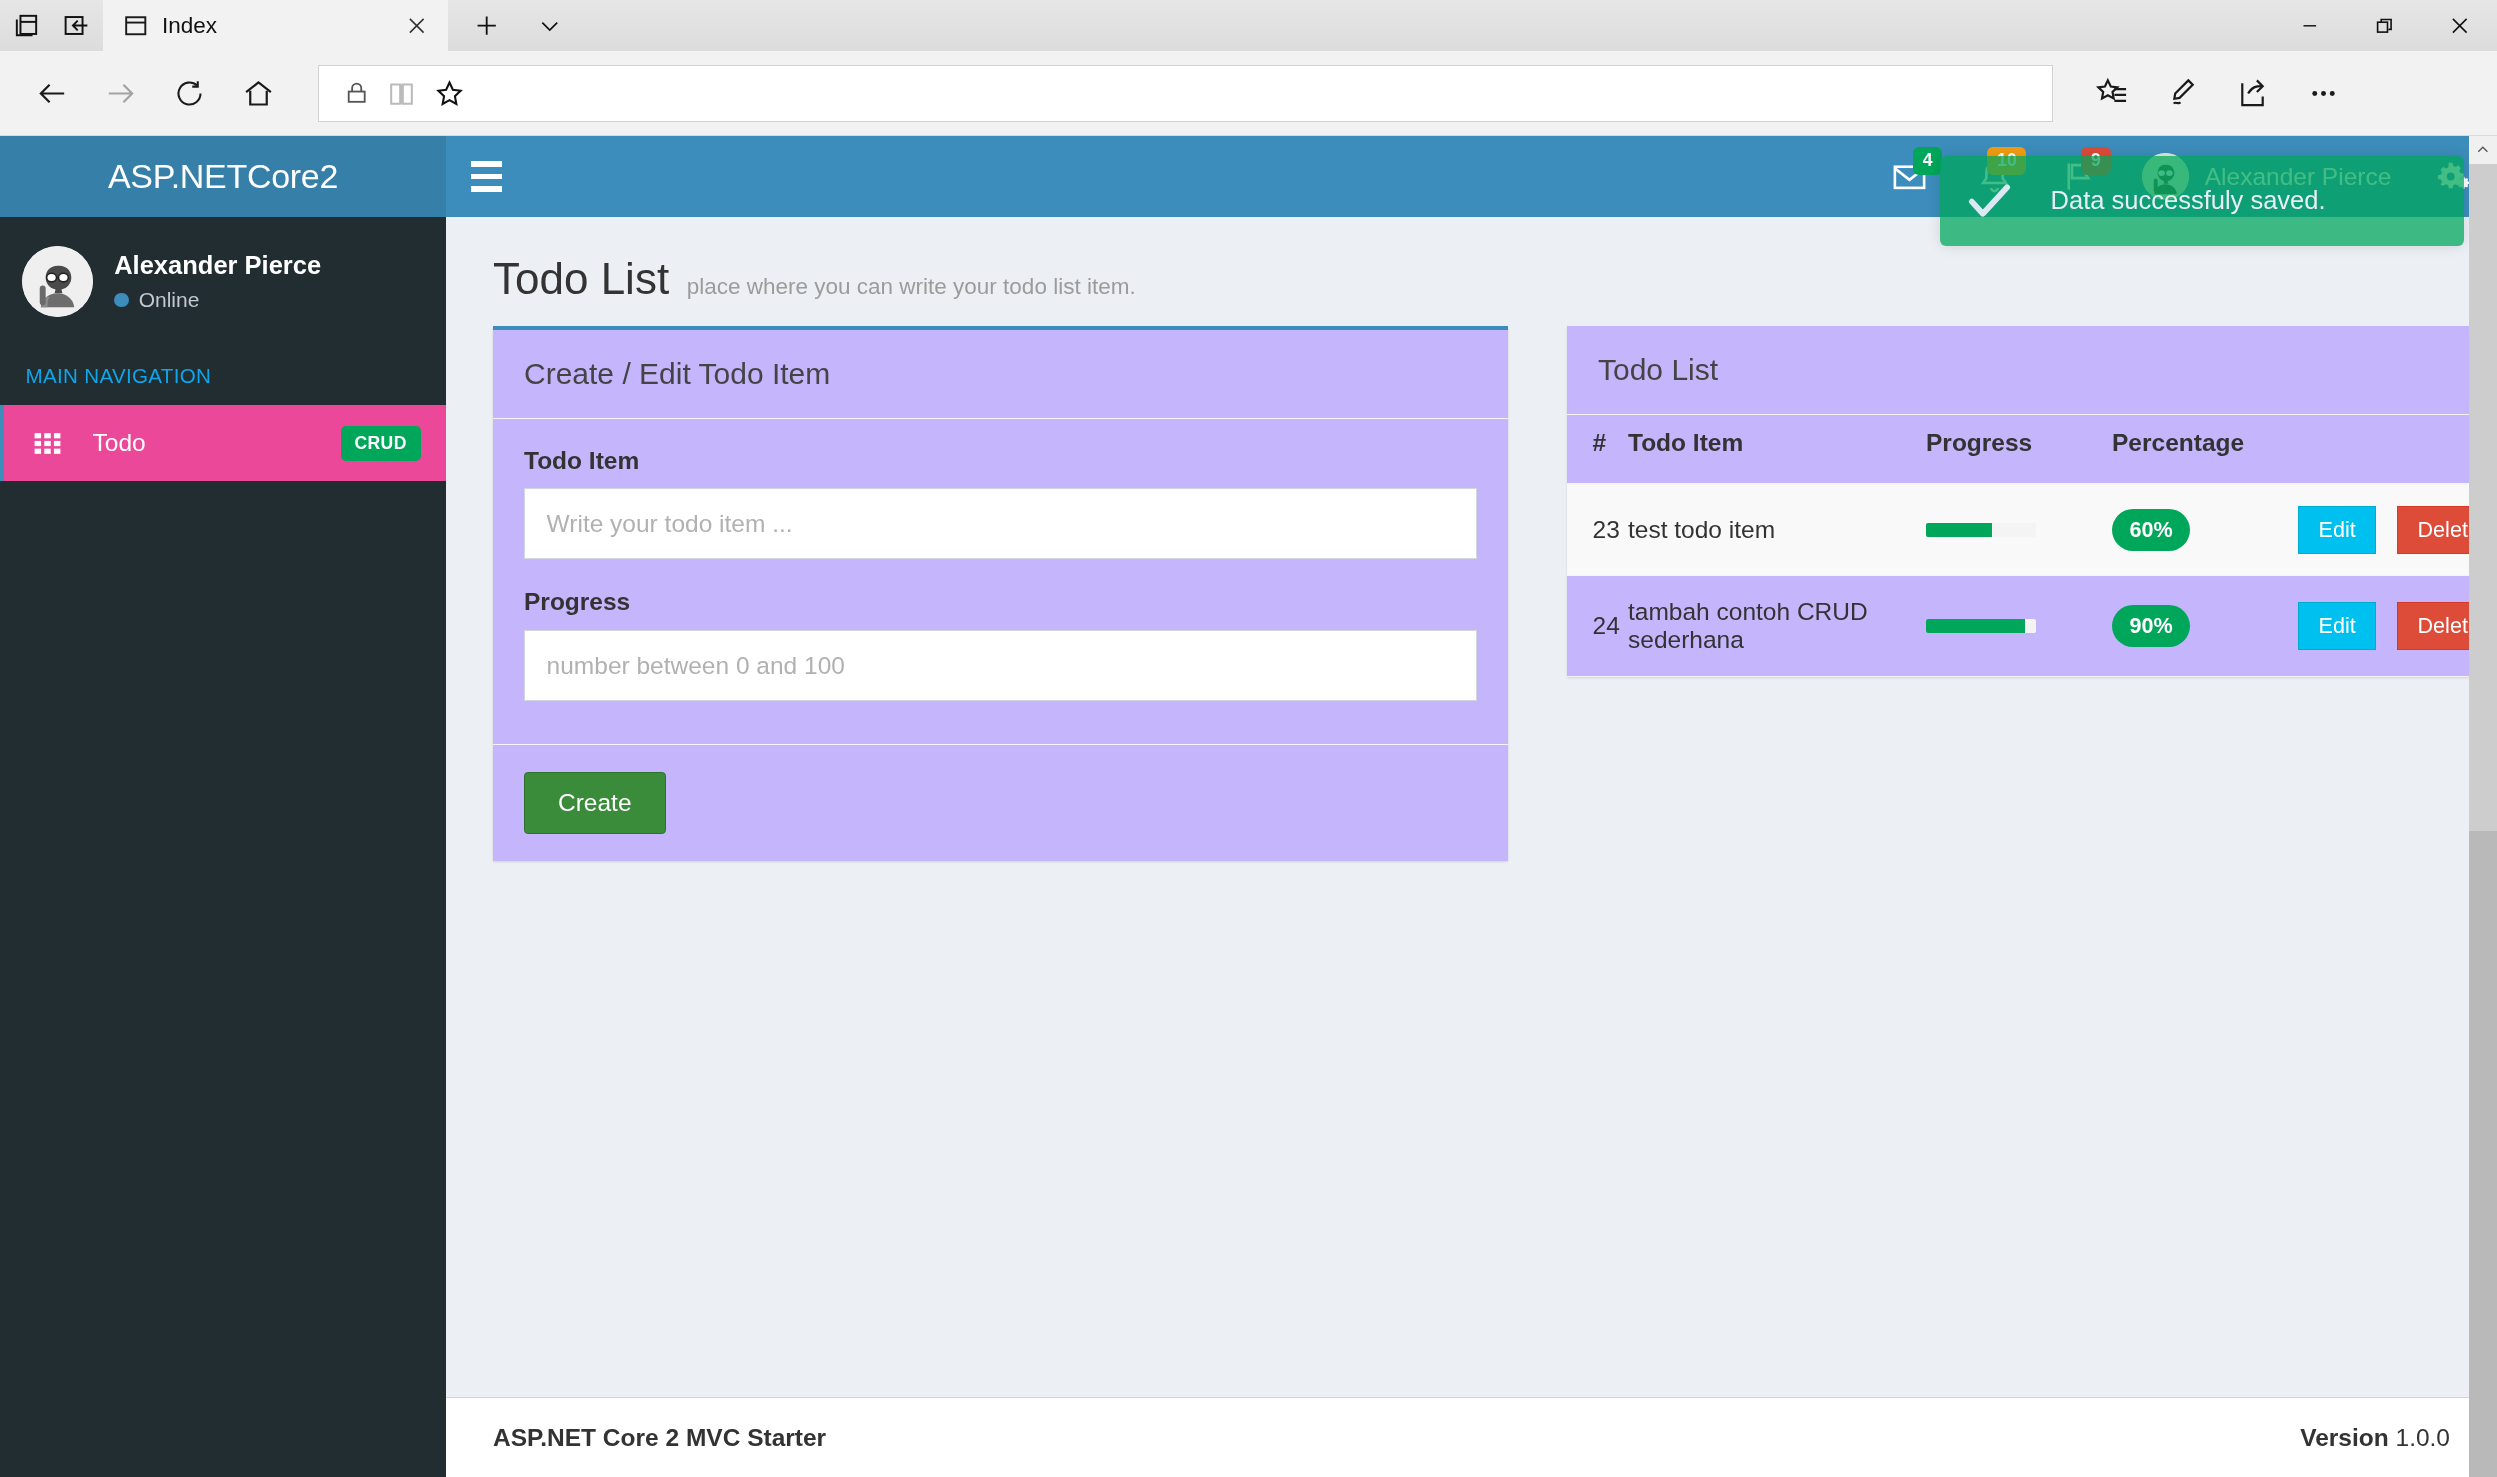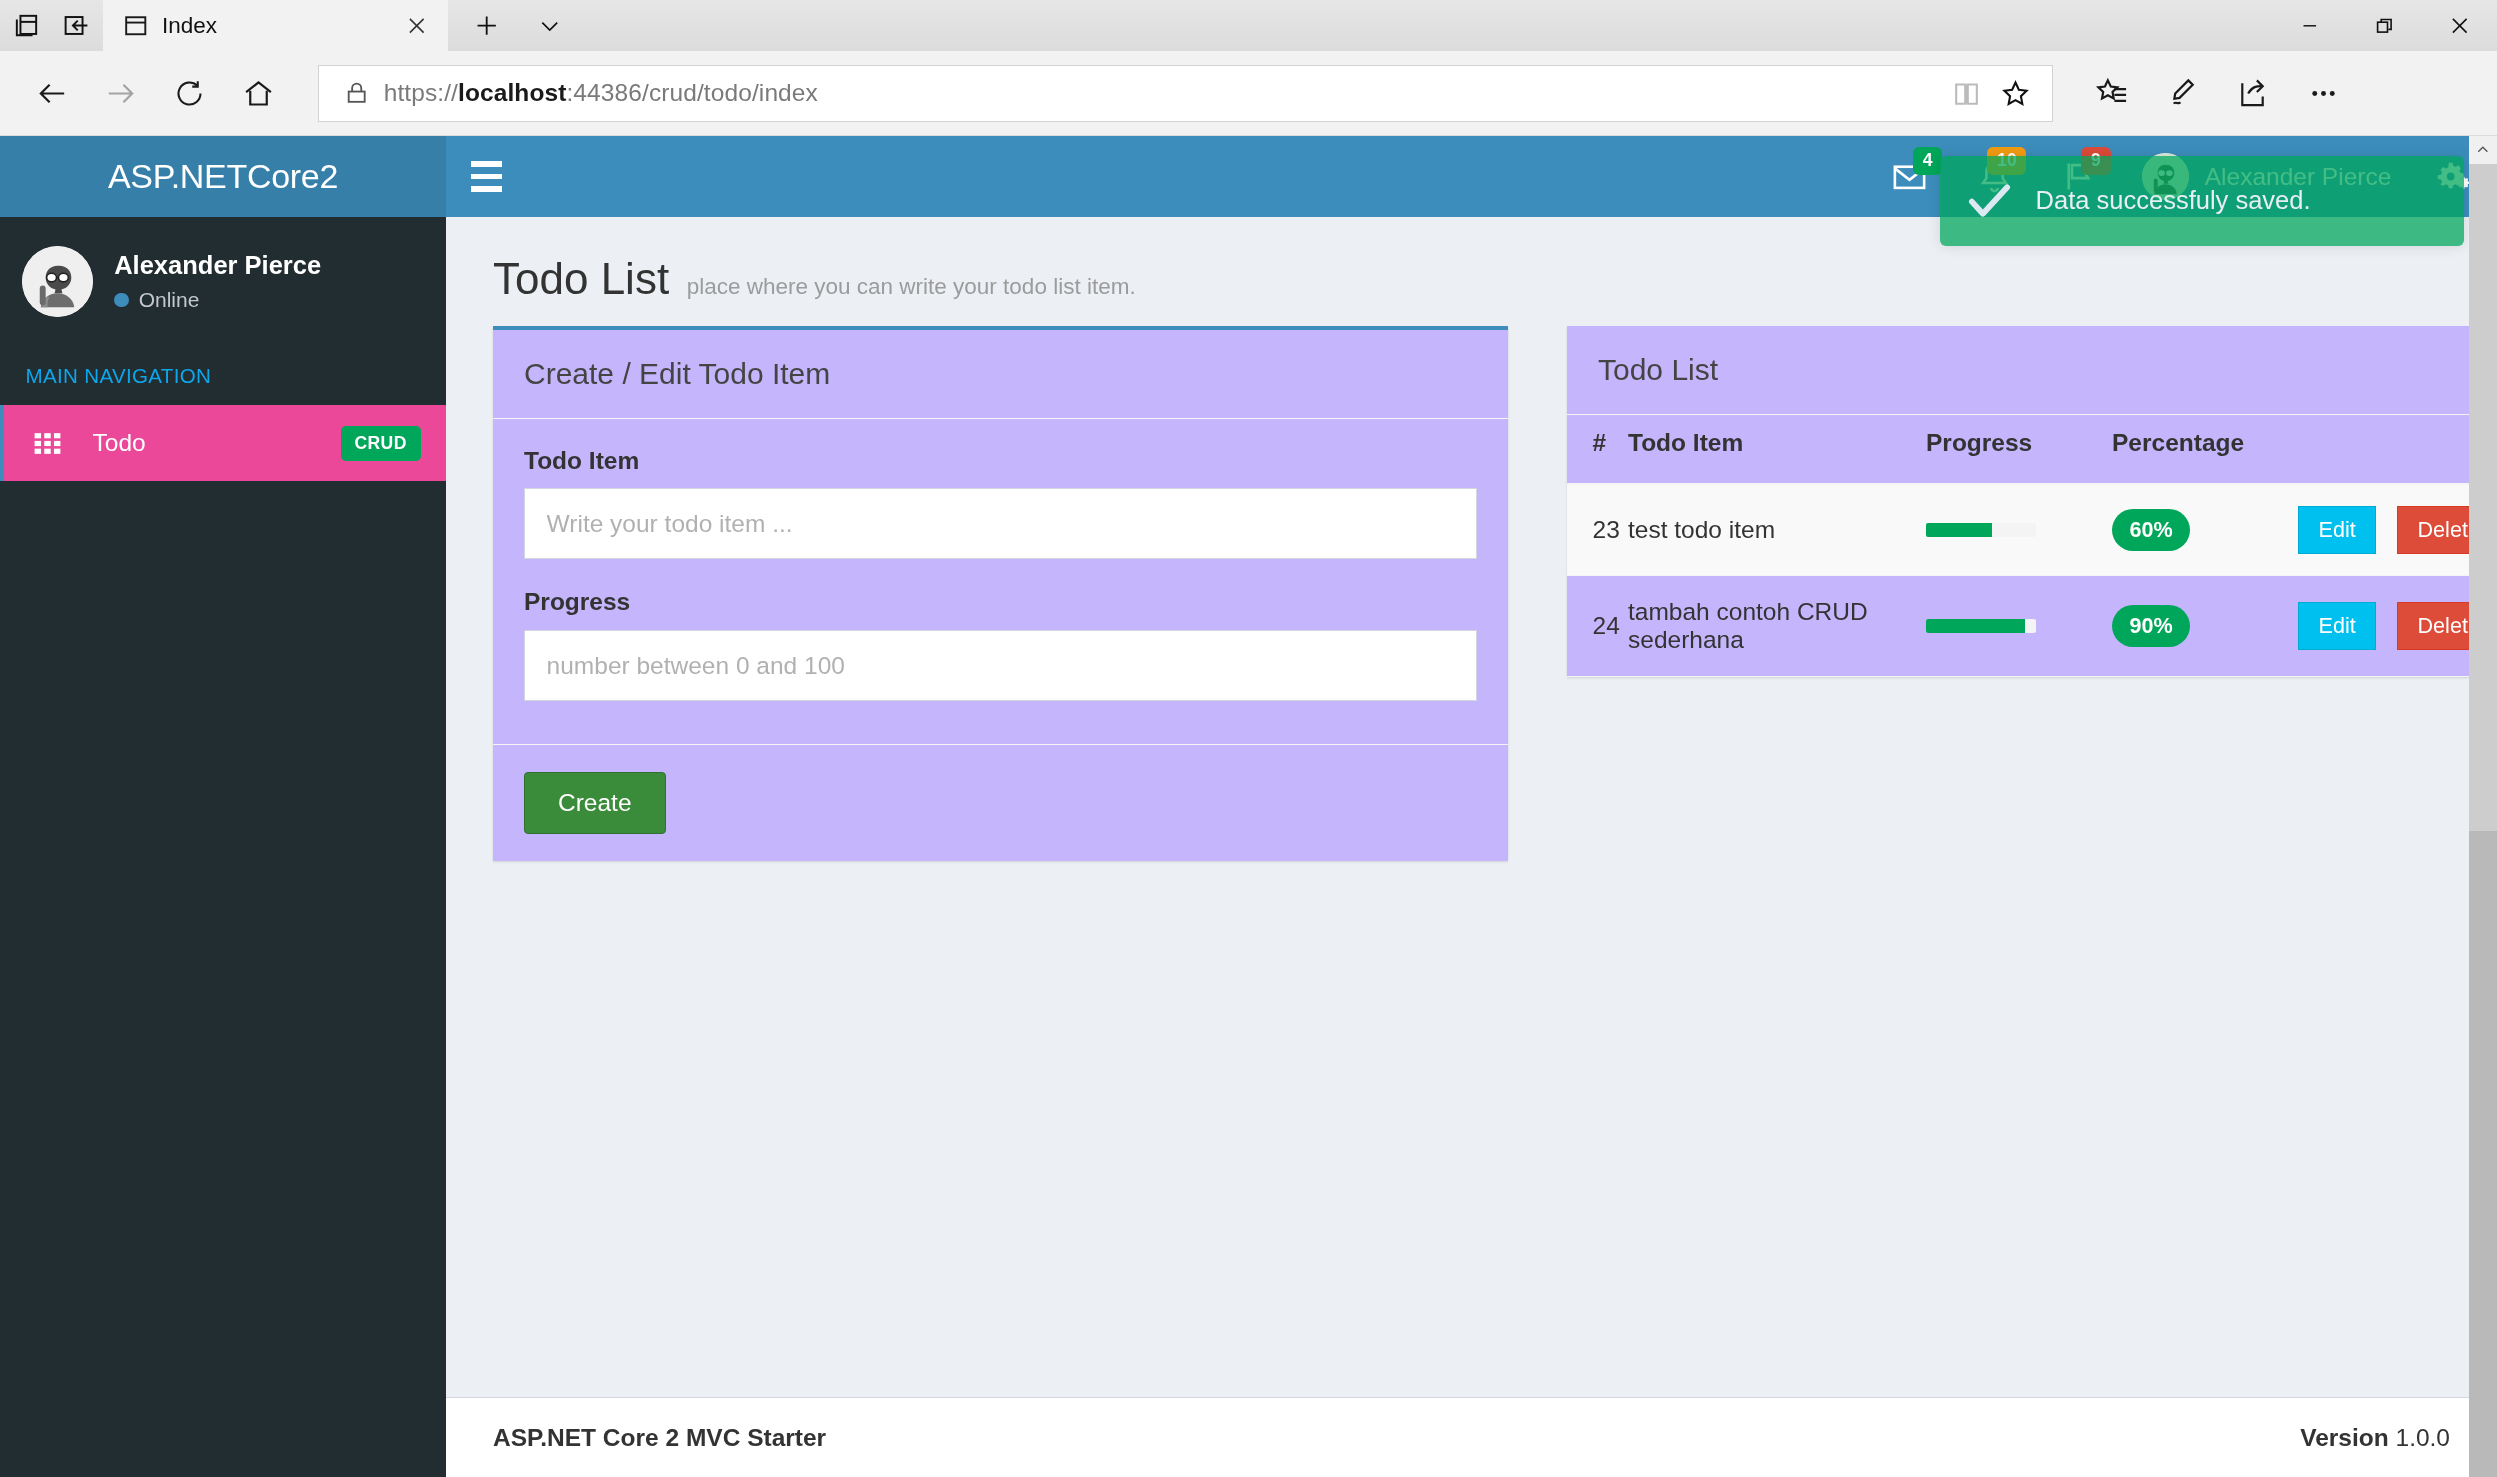--- a/index.html
+++ b/index.html
@@ -152,21 +152,21 @@
   .nb-user-avatar svg { width:47px; height:47px; }
   .nb-user-name { font-size: 24.5px; color: #fff; white-space: nowrap; }
   .nb-gear { padding: 0 25.5px 0 17.6px; display:flex;align-items:center; color:#fff; }
 
   
   .toast {
     position: absolute; top: 19.6px; right: 33px; z-index: 50;
     width: 524px; min-height: 90px;
     background: rgba(0,166,90,0.74);
     border-radius: 5.9px;
-    display: flex; align-items: center; gap: 19px;
+    display: flex; align-items: center; gap: 34px;
     padding: 15.7px 21.6px;
     box-shadow: 0 0 13.7px rgba(0,0,0,0.12);
   }
   .toast-icon { width: 55px; height: 55px; flex: 0 0 auto; color: #dce9f3; display:flex;align-items:center;justify-content:center; }
   .toast-msg { font-size: 25.5px; color: #e7eef6; line-height: 1.2; }
 
   
   .content-header { padding: 37px 47px 21.6px 47px; display: flex; align-items: baseline; gap: 17.6px; }
   .page-title { font-size: 44px; font-weight: 400; color: #333; }
   .page-sub { font-size: 22.5px; color: #9b9b9b; }
@@ -339,21 +339,20 @@
       </svg>
     </div>
 
     <div class="urlbar">
       <span class="lock-icon">
         <svg width="27.4" height="27.4" viewBox="0 0 24 24" fill="none" stroke="currentColor" stroke-width="1.6">
           <rect x="5" y="11" width="14" height="9"></rect>
             <path d="M8 11V8a4 4 0 0 1 8 0v3"></path>
         </svg>
       </span>
-      <span class="url-text"><span>https://</span><b>localhost</b><span>:44386/crud/todo/index</span></span>
       <span class="url-right">
         <span class="url-ricon muted">
           <svg width="31" height="31" viewBox="0 0 24 24" fill="none" stroke="currentColor" stroke-width="1.6">
             <path d="M4 5h7v15H4zM13 5h7v15h-7zM12 5v15"></path>
           </svg>
         </span>
         <span class="url-ricon dark">
           <svg width="31" height="31" viewBox="0 0 24 24" fill="none" stroke="currentColor" stroke-width="1.6">
             <path d="M12 3.5l2.6 5.6 6 .8-4.4 4.2 1.1 6-5.3-3-5.3 3 1.1-6L3.4 9.9l6-.8z"></path>
           </svg>

